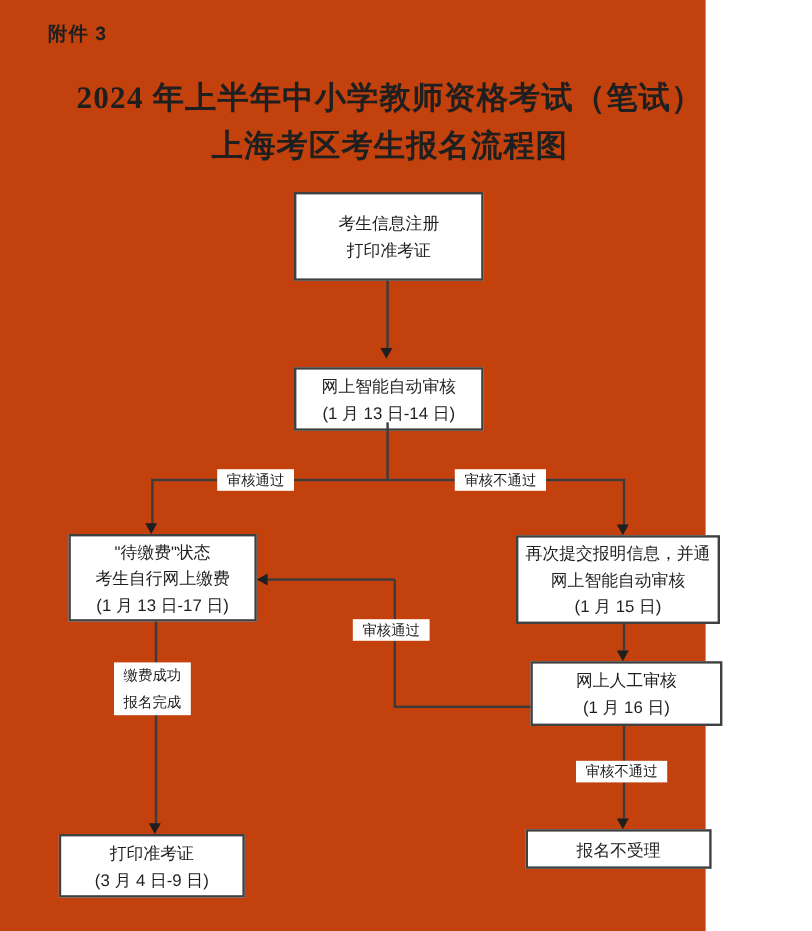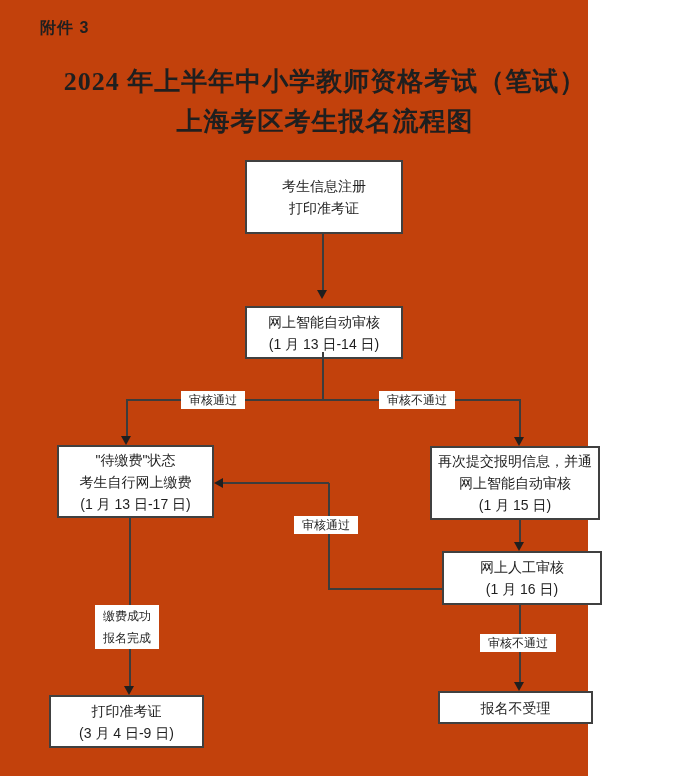--- a/index.html
+++ b/index.html
@@ -129,18 +129,18 @@
   <div class="hline" style="left:219px;top:482px;width:110px;"></div>
   <div class="arrow-left" style="left:214px;top:478px;"></div>
   <div class="edge-label" style="left:294px;top:516px;">审核通过</div>
 
   <div class="vline" style="left:519px;top:605px;height:78px;"></div>
   <div class="arrow-down" style="left:514px;top:682px;"></div>
   <div class="edge-label" style="left:480px;top:634px;">审核不通过</div>
 
   <div class="vline" style="left:129px;top:518px;height:170px;"></div>
   <div class="arrow-down" style="left:124px;top:686px;"></div>
-  <div class="edge-label two-line" style="left:95px;top:605px;">
+  <div class="edge-label two-line" style="left:95px;top:552px;">
     <div>缴费成功</div>
     <div>报名完成</div>
   </div>
 
 </div>
 
 </body></html>

